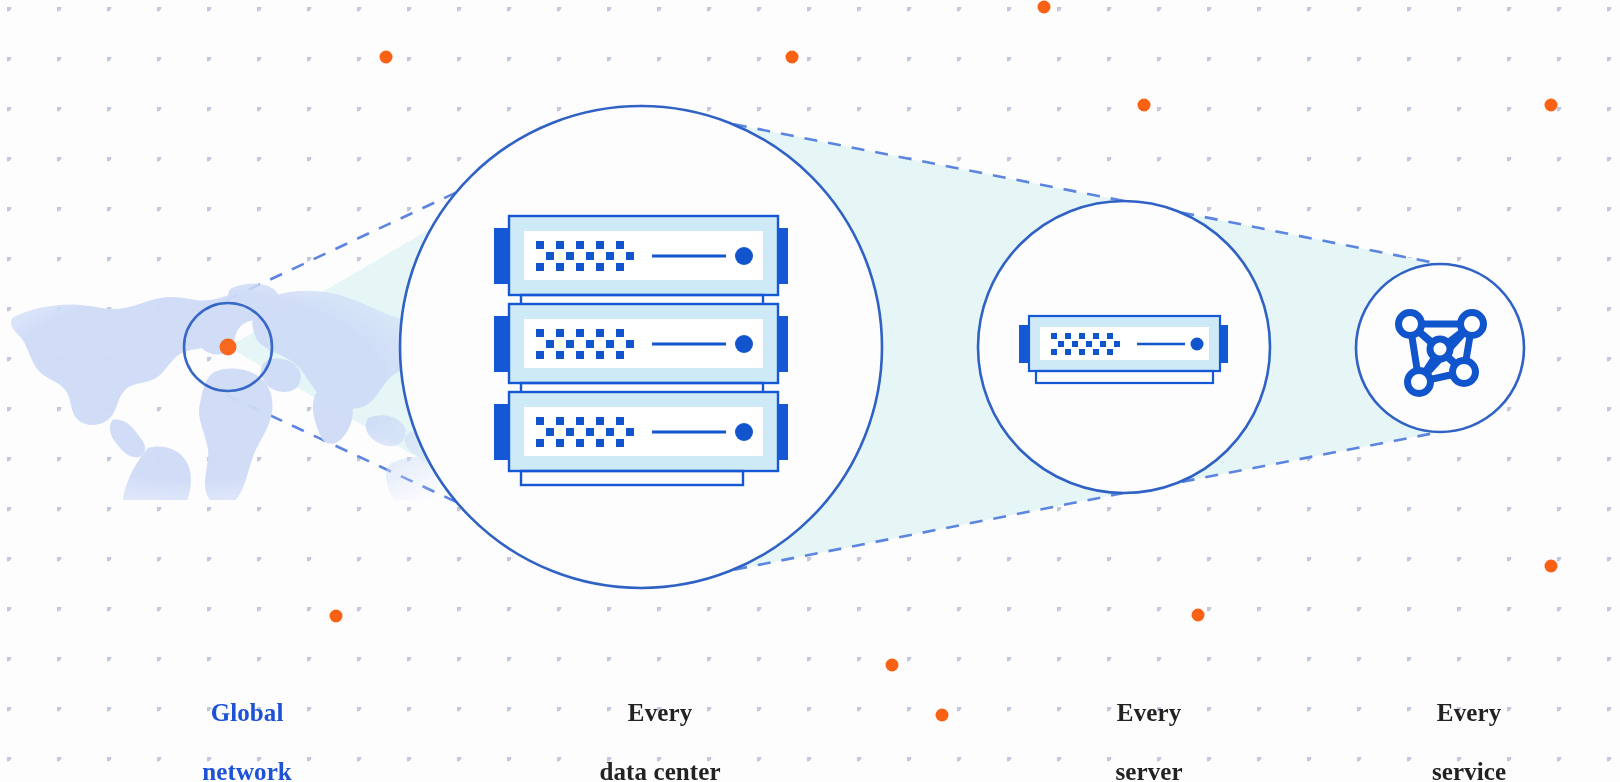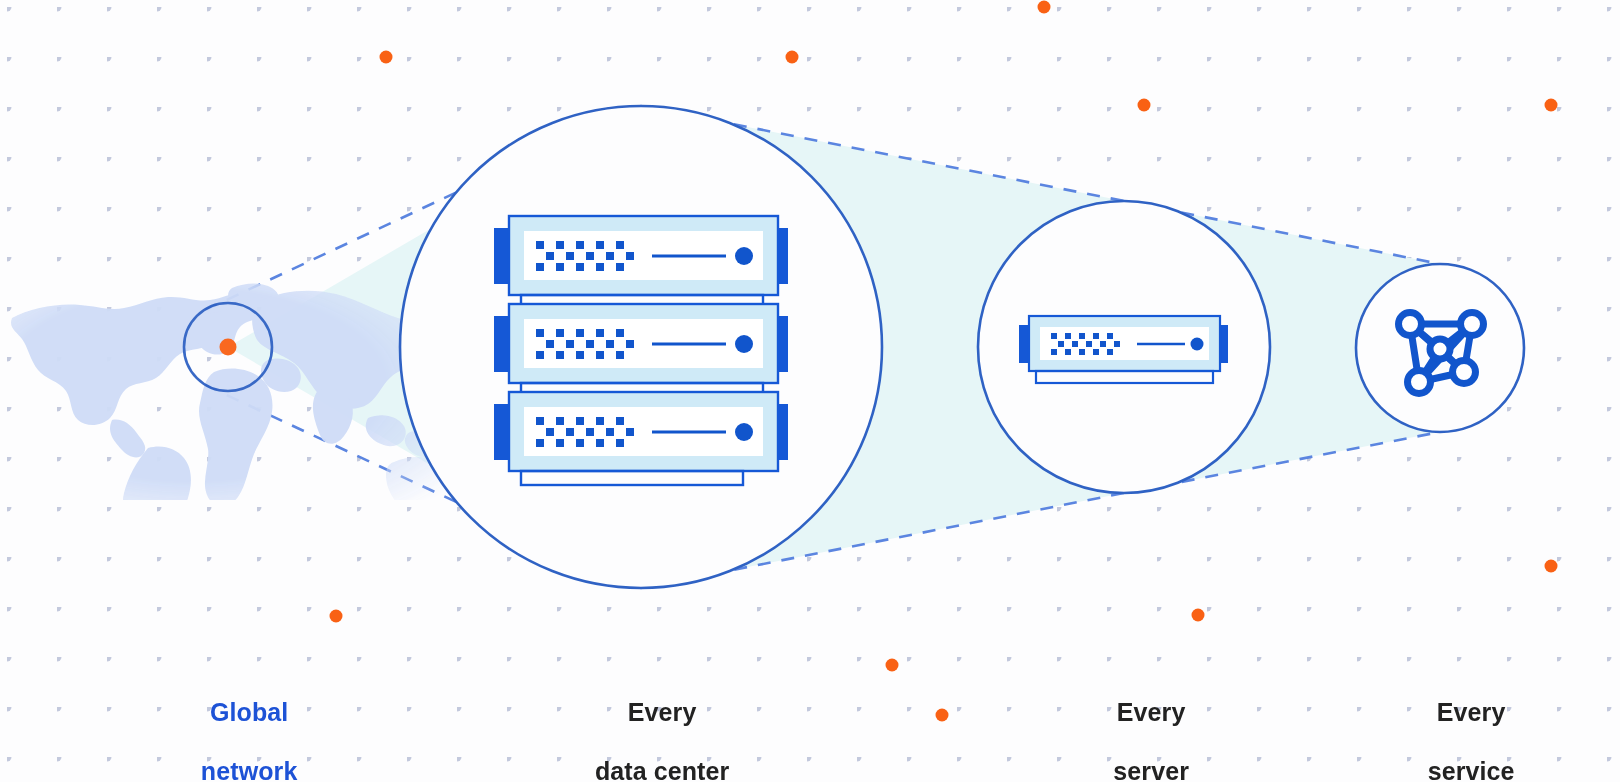--- a/index.html
+++ b/index.html
@@ -6,20 +6,21 @@
   body{
     width:1620px;height:782px;
     background:#ffffff;
     font-family:"Liberation Sans", sans-serif;
     overflow:hidden;
     position:relative;
   }
   #stage{
     position:absolute;left:0;top:0;width:1620px;height:782px;
     background:#fdfdfe;
+    font-family:Liberation Serif, serif;
   }
   #scene{position:absolute;left:0;top:0;width:1620px;height:782px;}
   .labels{position:absolute;left:0;top:0;width:1620px;height:782px;pointer-events:none;}
   .lbl{
     position:absolute;
     text-align:center;
     font-size:25px;
     line-height:1.18;
     font-weight:700;
     letter-spacing:.1px;

